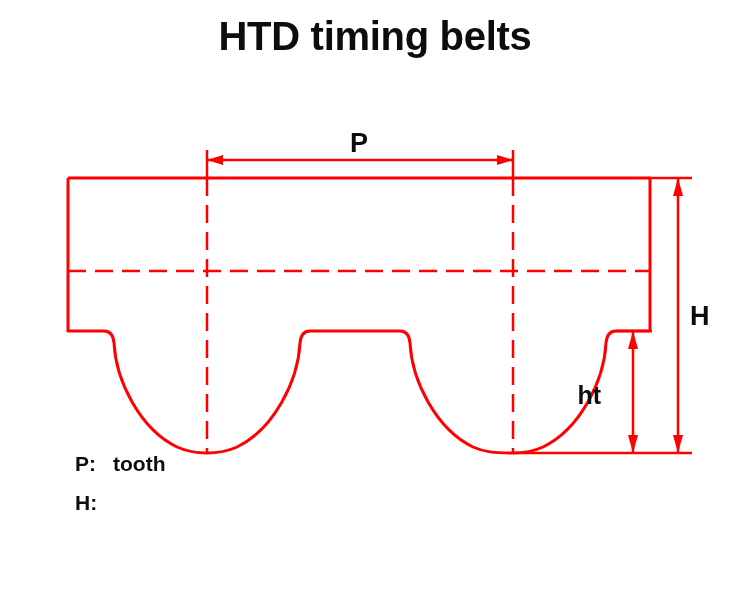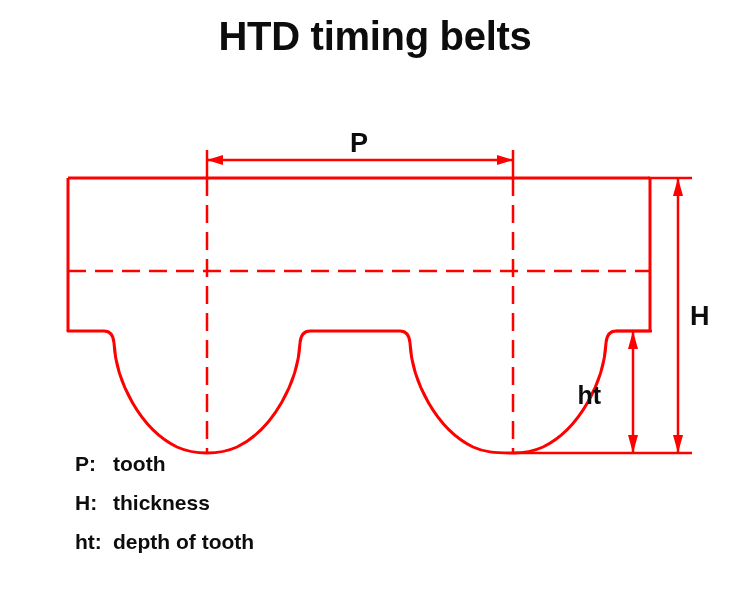--- a/index.html
+++ b/index.html
@@ -140,21 +140,16 @@
 
   </svg>
 
   <div class="legend">
     <div class="legend-row">
       <span class="legend-key">P:</span>
       <span class="legend-val">tooth</span>
     </div>
     <div class="legend-row">
       <span class="legend-key">H:</span>
-      <span class="legend-val">thickness</span>
-    </div>
-    <div class="legend-row">
-      <span class="legend-key">ht:</span>
-      <span class="legend-val">depth of tooth</span>
     </div>
   </div>
 
 </div>
 
 </body></html>

